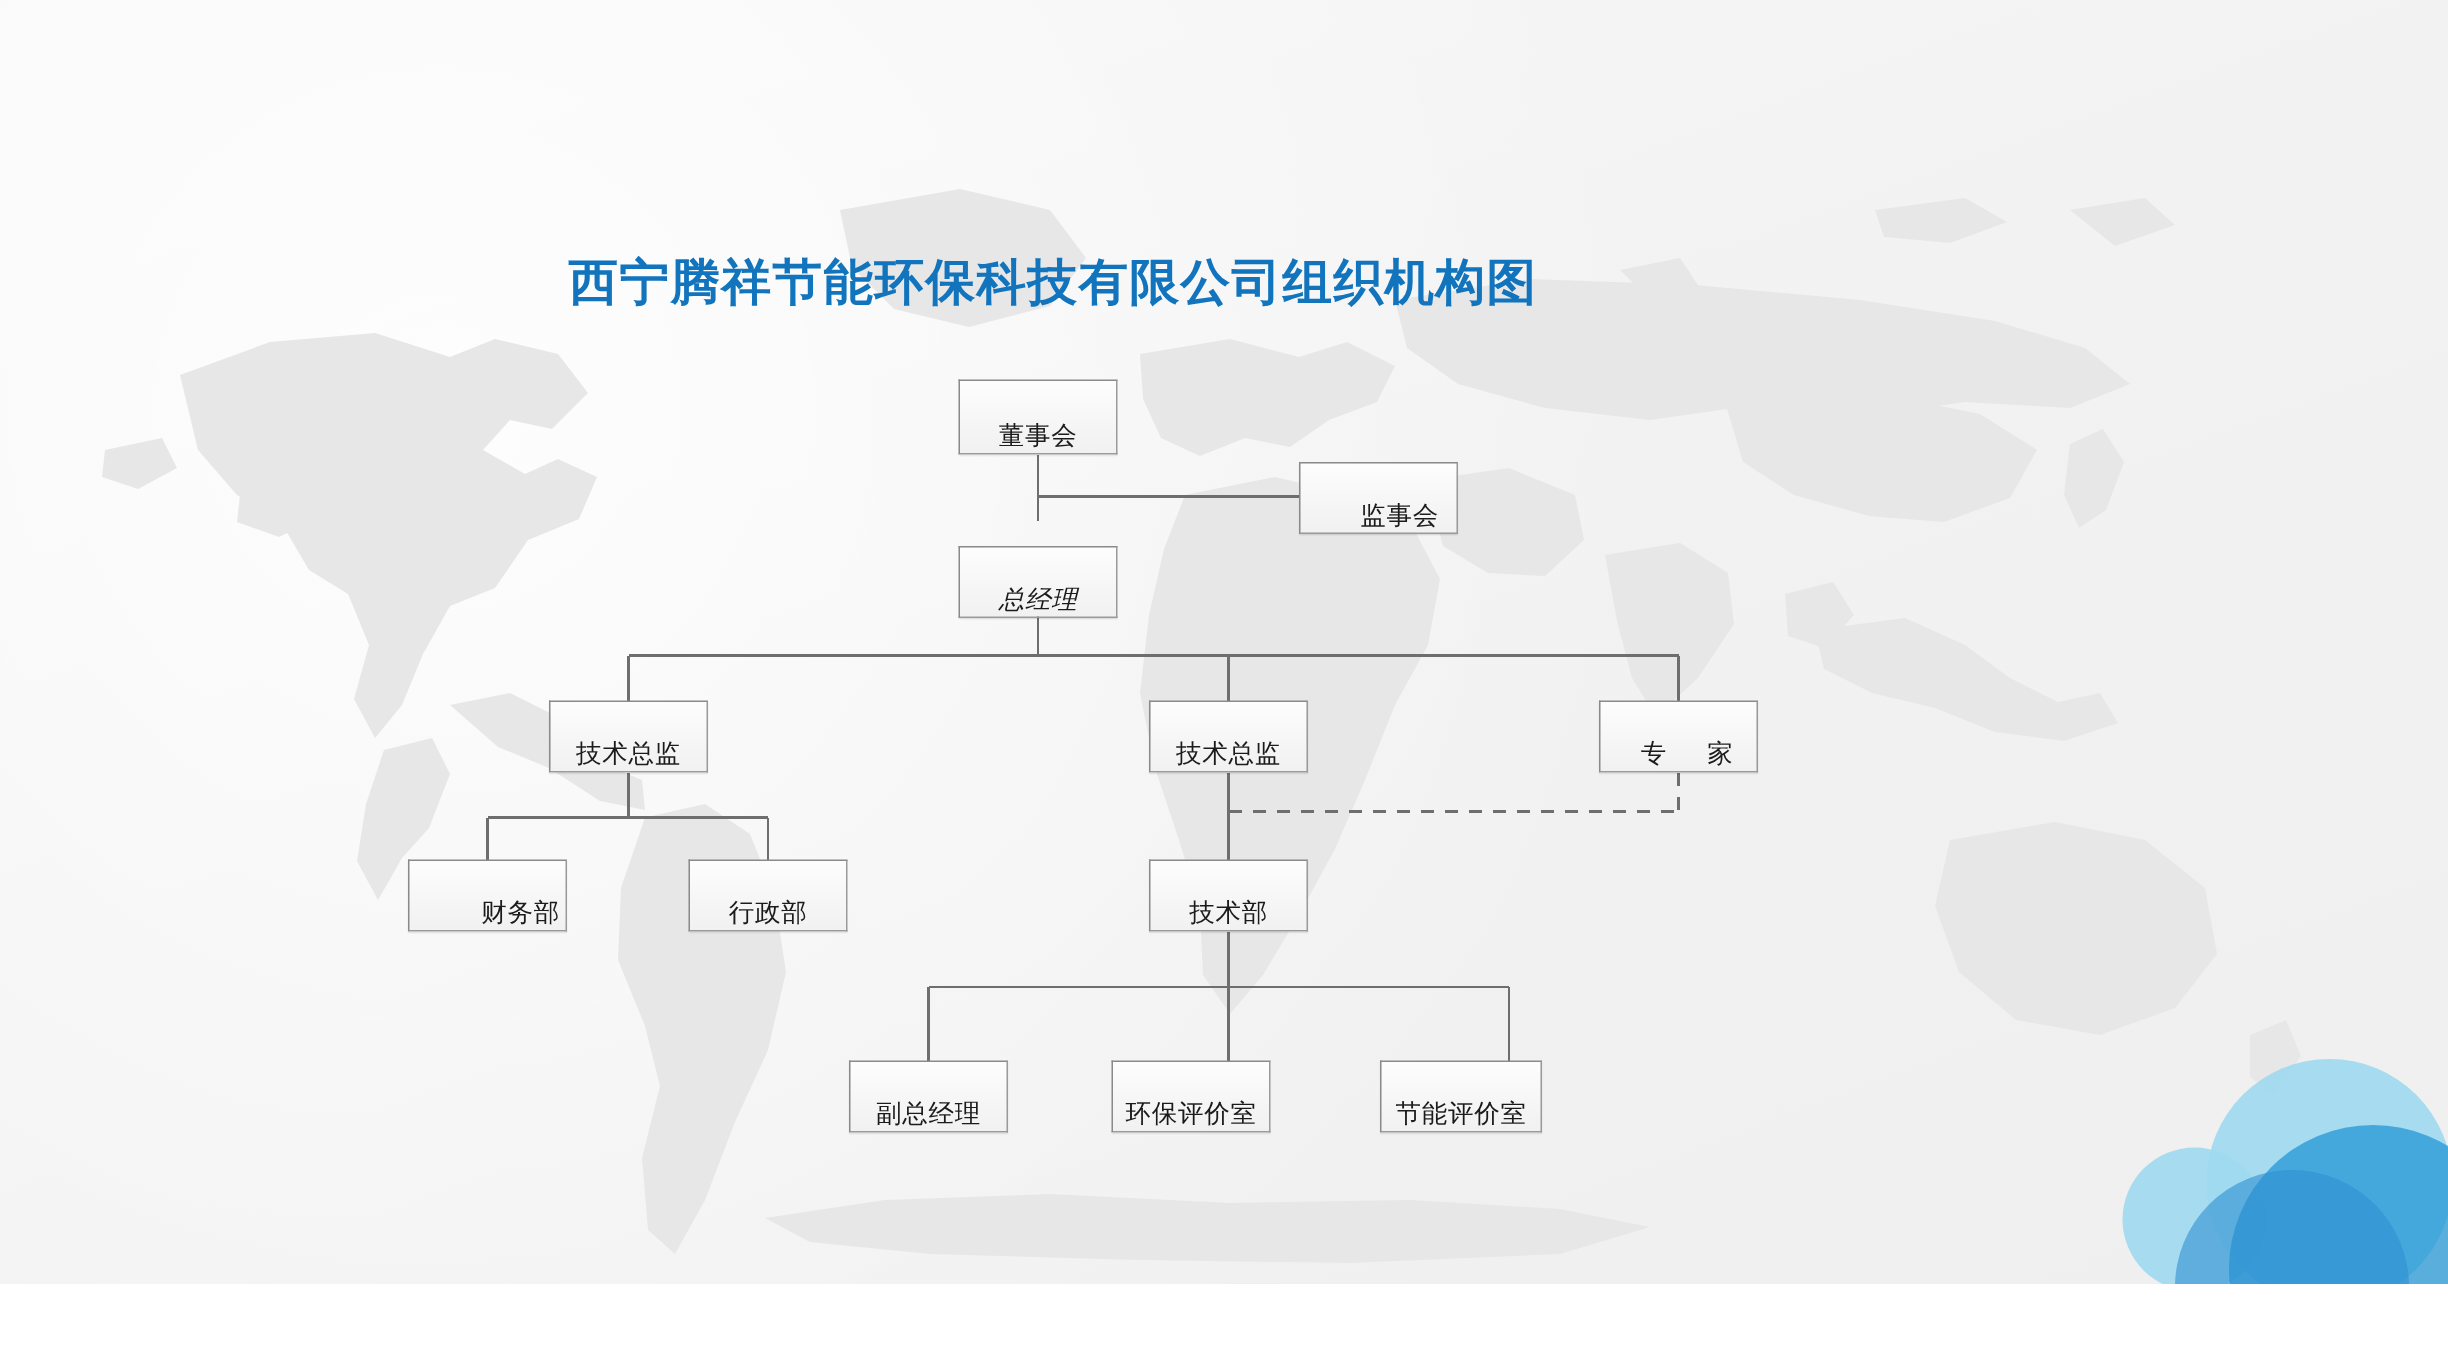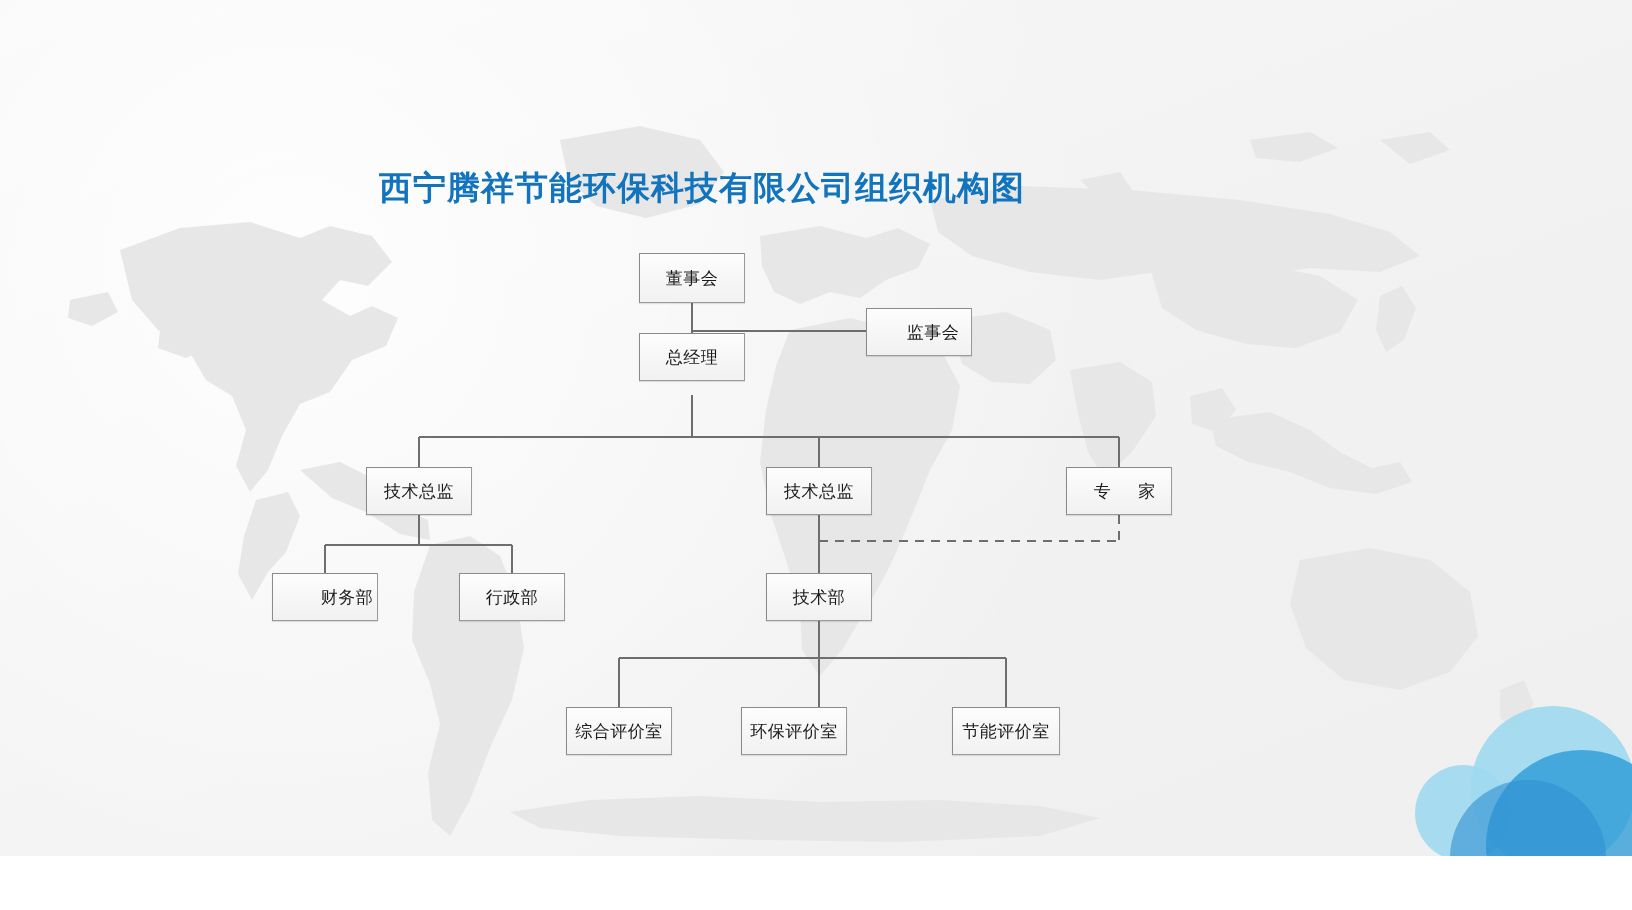--- a/index.html
+++ b/index.html
@@ -60,21 +60,21 @@
   }
   .node {
     position: absolute;
     box-sizing: border-box;
     border: 1px solid #8a8a8a;
     border-bottom-color: #9a9a9a;
     border-right-color: #9a9a9a;
     background: linear-gradient(180deg, #fdfdfd 0%, #f7f7f7 48%, #f1f1f1 100%);
     box-shadow: 0 1px 1px rgba(0,0,0,0.10);
     display: flex;
-    align-items: center;
+    align-items: flex-end;
     justify-content: center;
     font-size: 17px;
     color: #1b1b1b;
     letter-spacing: 0.5px;
     white-space: nowrap;
     font-family: "DejaVu Sans", "Liberation Sans", sans-serif;
   }
   .node.spaced { letter-spacing: 11px; text-indent: 11px; padding-left: 11px; }
 </style>
 </head>
@@ -180,21 +180,21 @@
   </svg>
 
   <div class="node" style="left:639px; top:253px; width:106px; height:50px;">
     <span>董事会</span>
   </div>
 
   <div class="node" style="left:866px; top:308px; width:106px; height:48px;padding-left:28px;">
     <span>监事会</span>
   </div>
 
-  <div class="node" style="left:639px; top:333px; width:106px; height:48px;">
+  <div class="node" style="left:639px; top:364px; width:106px; height:48px;font-style:italic;">
     <span>总经理</span>
   </div>
 
   <div class="node" style="left:366px; top:467px; width:106px; height:48px;">
     <span>技术总监</span>
   </div>
 
   <div class="node" style="left:766px; top:467px; width:106px; height:48px;">
     <span>技术总监</span>
   </div>
@@ -209,24 +209,24 @@
 
   <div class="node" style="left:459px; top:573px; width:106px; height:48px;">
     <span>行政部</span>
   </div>
 
   <div class="node" style="left:766px; top:573px; width:106px; height:48px;">
     <span>技术部</span>
   </div>
 
   <div class="node" style="left:566px; top:707px; width:106px; height:48px;">
-    <span>综合评价室</span>
+    <span>副总经理</span>
   </div>
 
   <div class="node" style="left:741px; top:707px; width:106px; height:48px;">
     <span>环保评价室</span>
   </div>
 
-  <div class="node" style="left:952px; top:707px; width:108px; height:48px;">
+  <div class="node" style="left:920px; top:707px; width:108px; height:48px;">
     <span>节能评价室</span>
   </div>
 
 </div>
 
 </body></html>

